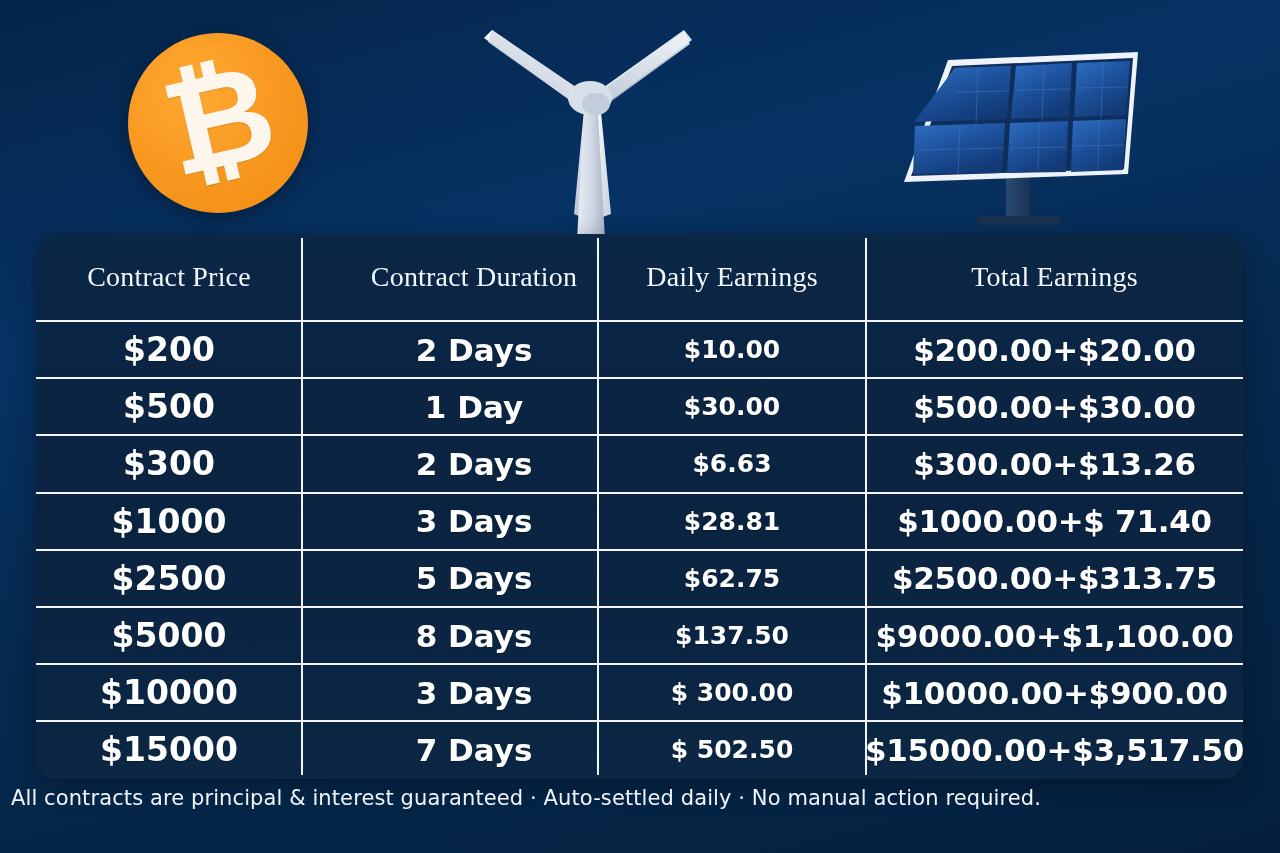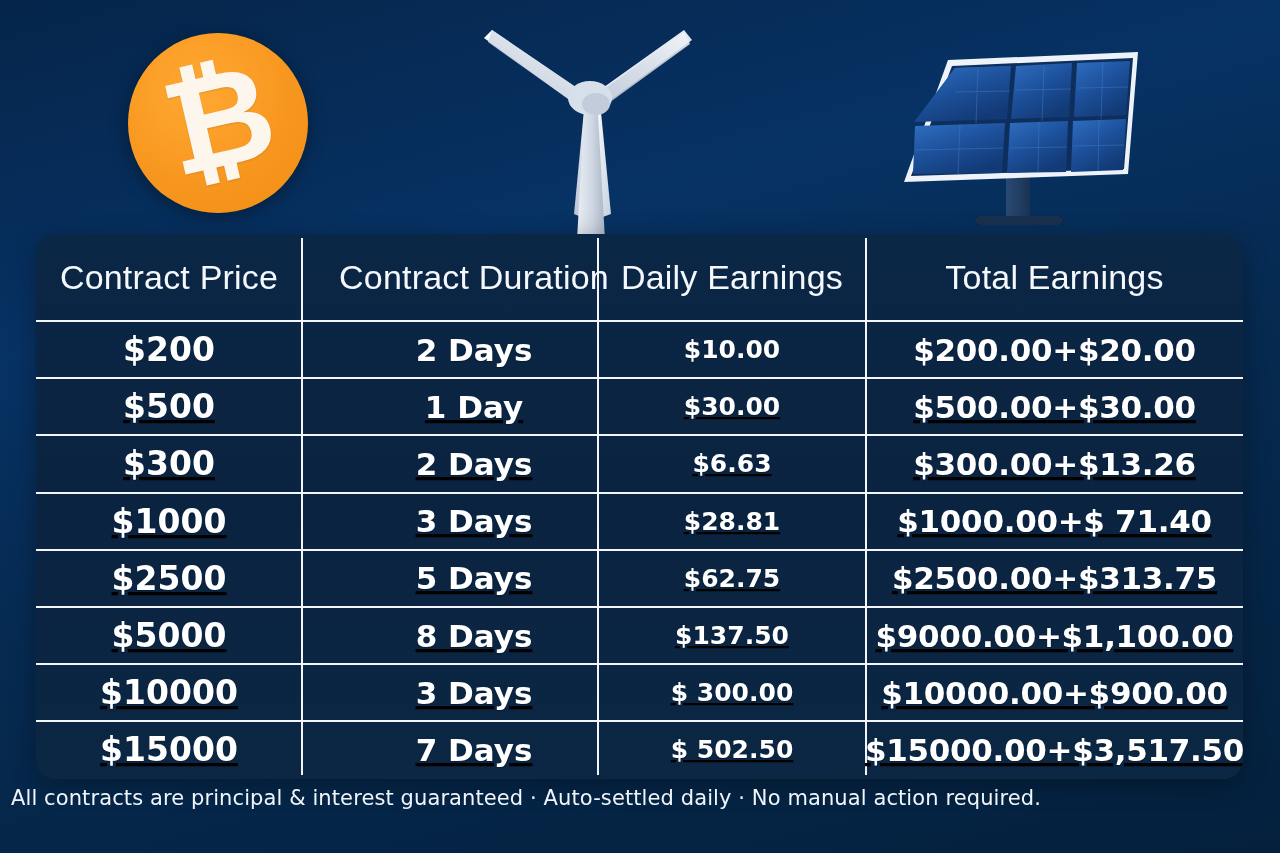--- a/index.html
+++ b/index.html
@@ -41,38 +41,38 @@
   
   .table-card {
     position:absolute; left:36px; top:234px; width:1207px; height:545px;
     background:linear-gradient(180deg,#0b2746 0%,#0a2340 50%,#0b2744 100%);
     border-radius:20px; overflow:hidden;
     box-shadow:0 6px 26px rgba(0,0,0,.3);
   }
   .trow { display:flex; width:100%; position:relative; }
   .trow.head { height:86px; }
   .trow.body { height:57.2px;justify-content:space-between; }
-  .trow.body + .trow.body, .trow.body:first-of-type { border-top:2px solid #f2f6fb;text-decoration:underline; }
+  .trow.body + .trow.body, .trow.body:first-of-type { border-top:2px solid #f2f6fb; }
   .thead-sep { border-top:2px solid #f2f6fb; }
 
   .cell { display:flex; align-items:center; justify-content:center; position:relative; }
   .c0 { width:266px; }
   .c1 { width:296px;padding-left:48px; }
   .c2 { width:268px; }
   .c3 { width:377px; }
 
   
   .vline { position:absolute; top:0; width:2px; background:#f2f6fb; }
   .v1 { left:265px; top:4px;  height:537px; }
   .v2 { left:561px; top:4px;  height:537px; }
   .v3 { left:829px; top:4px;  height:537px; }
 
   .th {
-    font-family:Liberation Sans, sans-serif;
-    font-size:34px; font-weight:400; color:#f4f8fc;
+    font-family:Liberation Serif, serif;
+    font-size:28px; font-weight:400; color:#f4f8fc;
     letter-spacing:.2px; white-space:nowrap;
   }
   .td {
     font-family:"DejaVu Sans", sans-serif;
     font-weight:700; color:#ffffff; white-space:nowrap;
     text-shadow:0 1px 1px rgba(0,0,0,.25);
   }
   .td.price { font-size:33px; }
   .td.dur   { font-size:31px; }
   .td.daily { font-size:25px; }

